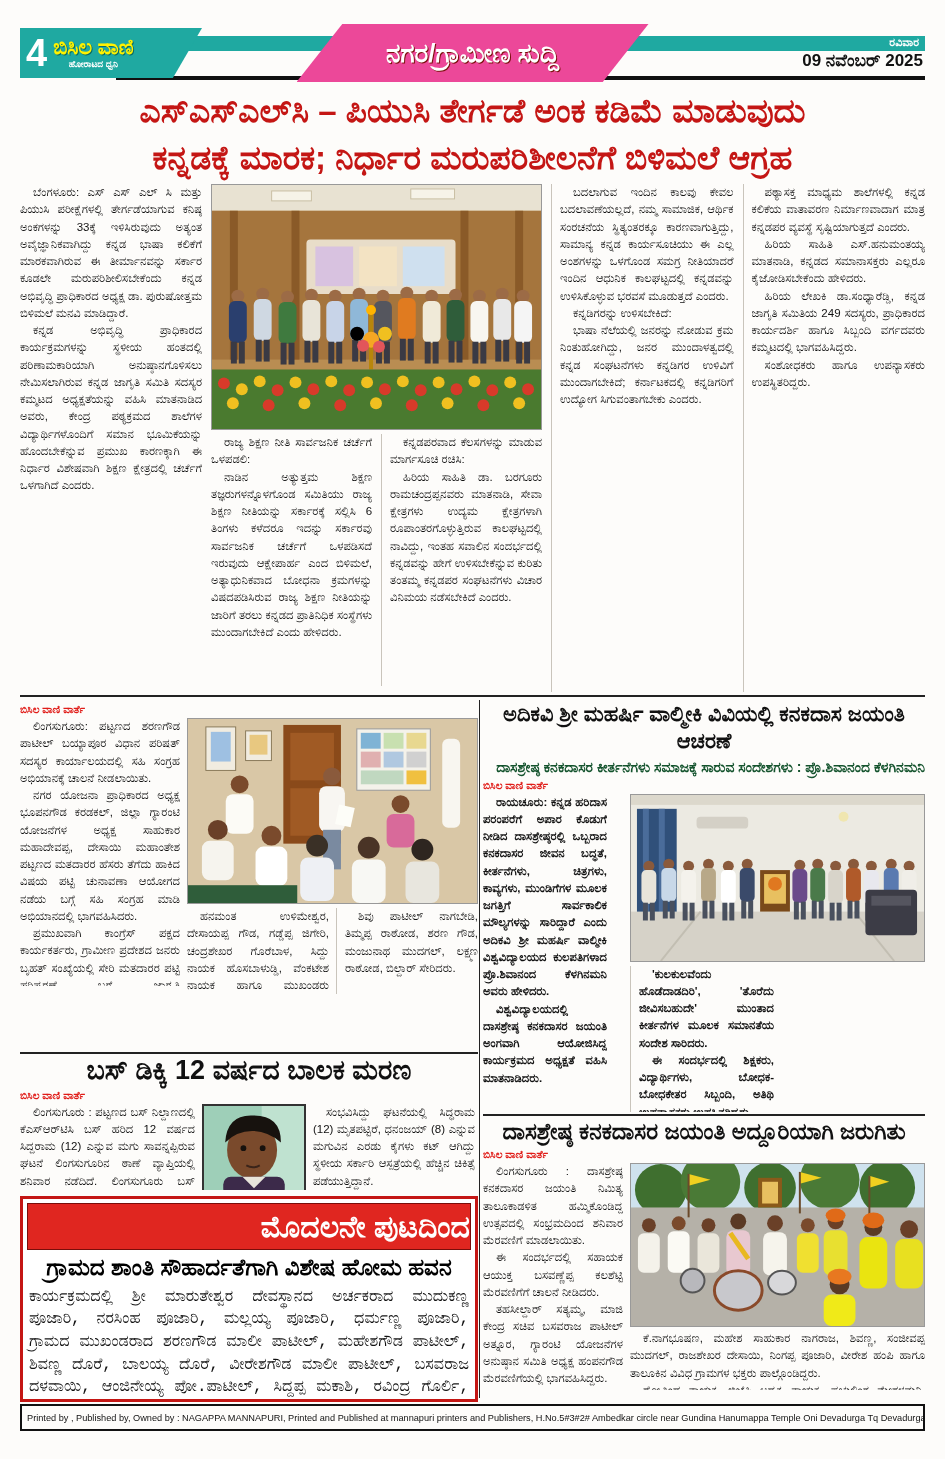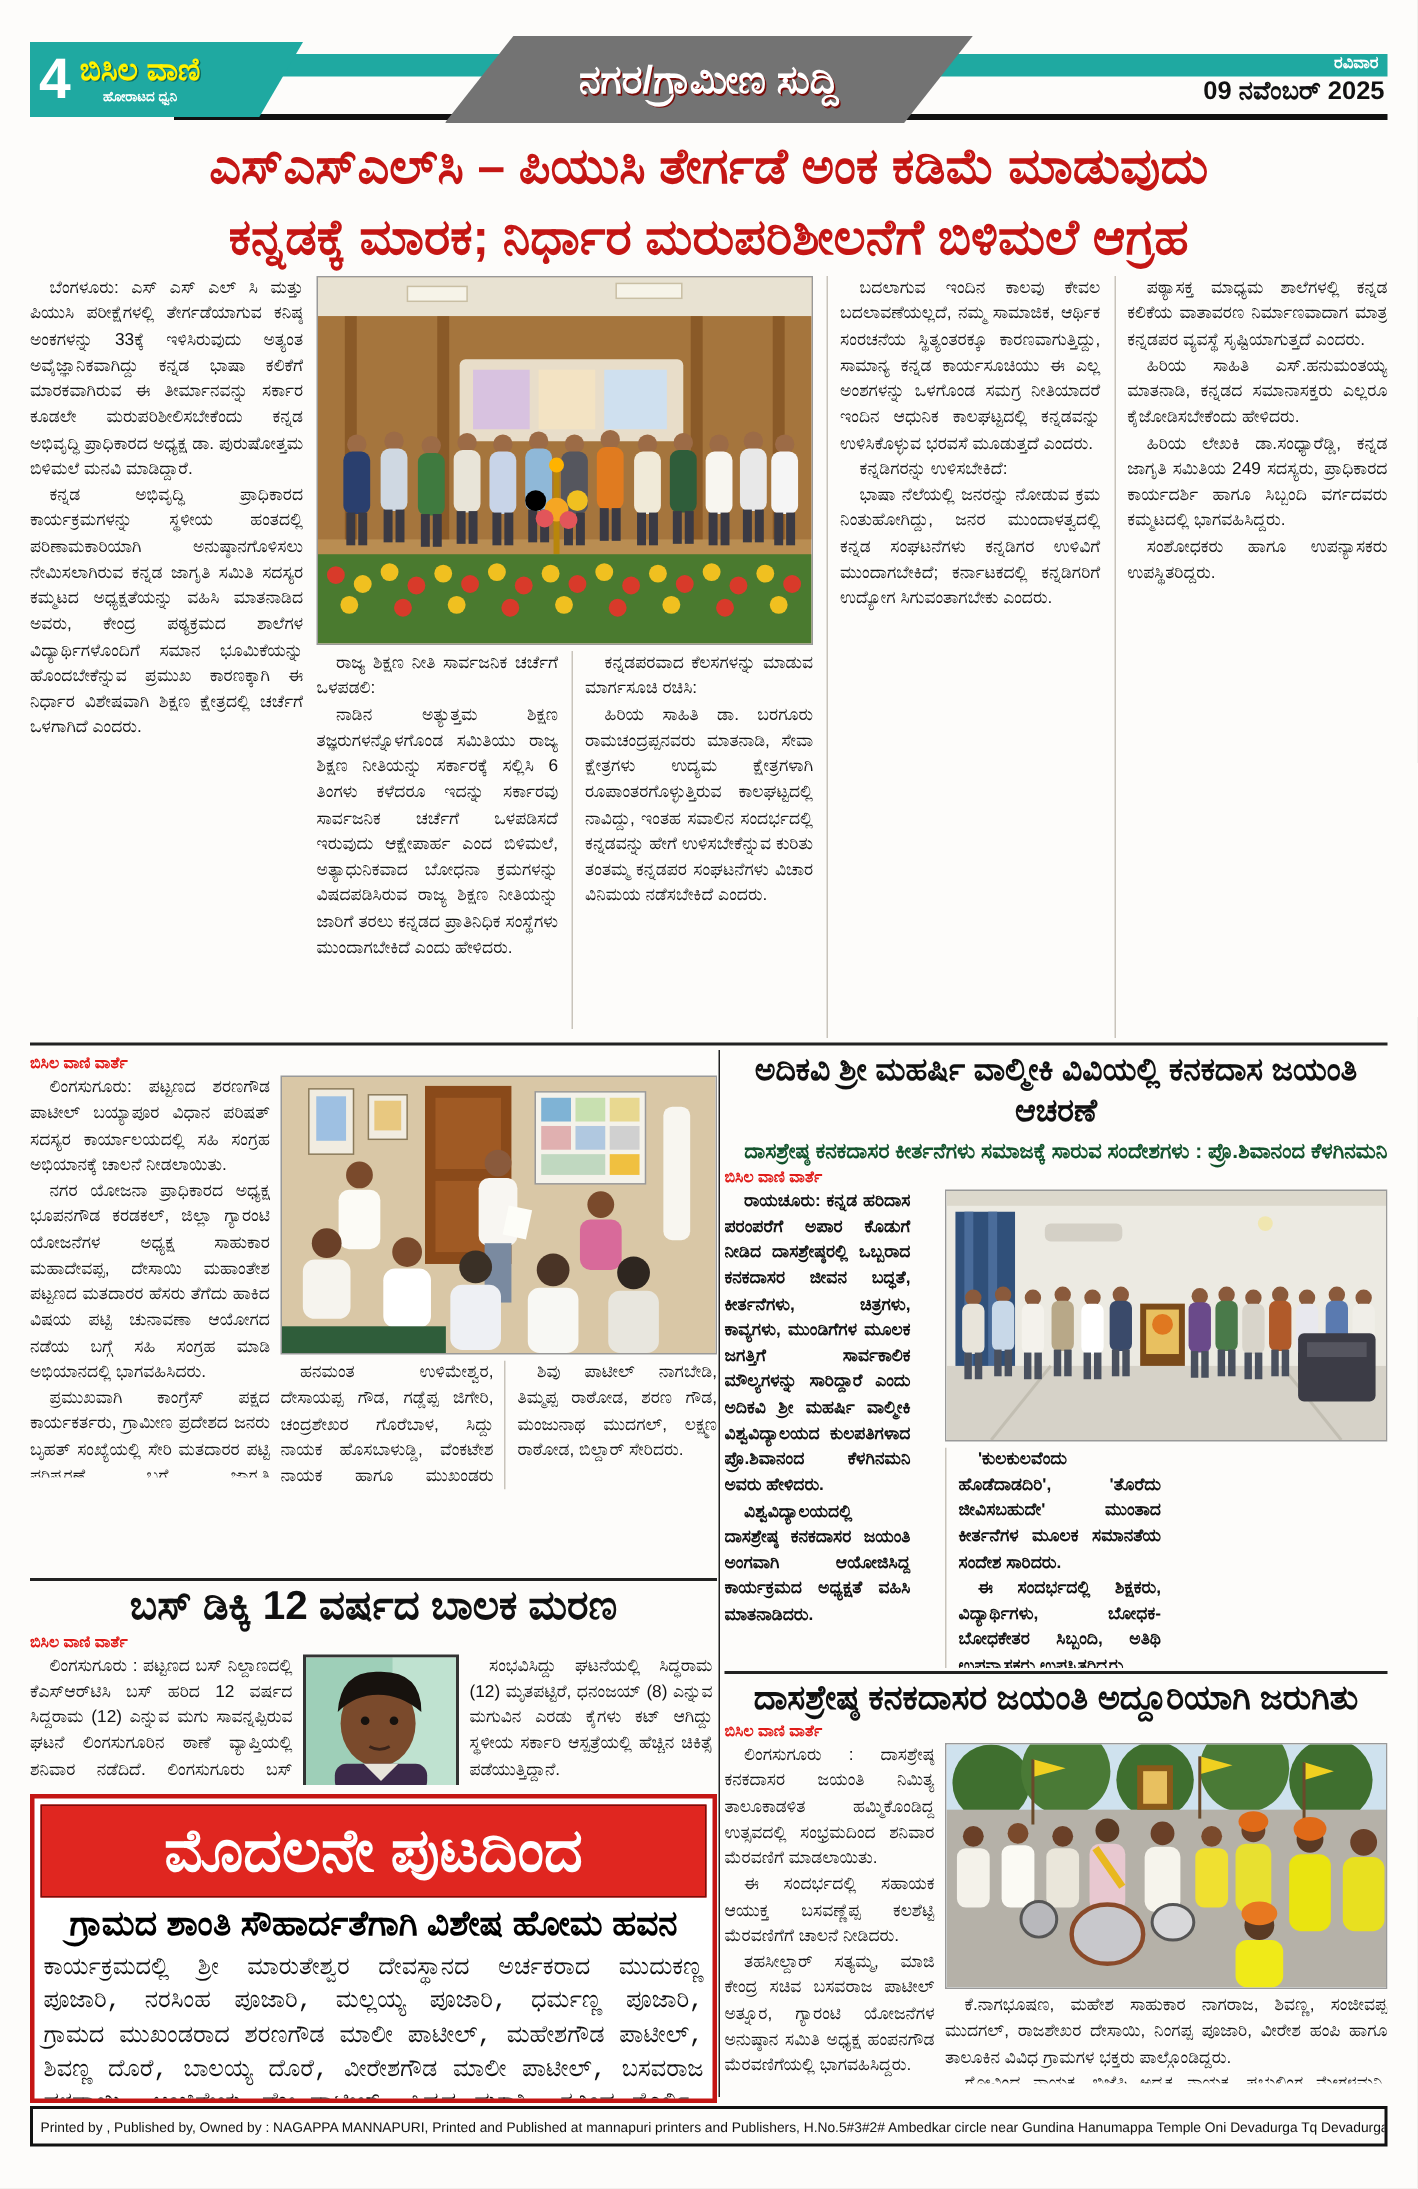--- a/index.html
+++ b/index.html
@@ -10,21 +10,21 @@
   .hdr{position:absolute;top:28px;left:20px;width:905px;height:56px;}
   .hdr-tealbar{position:absolute;top:8px;left:0;right:0;height:15px;background:#1fa9a1;}
   .hdr-logo{position:absolute;top:0;left:0;width:182px;height:50px;background:#1fa9a1;
             clip-path:polygon(0 0,100% 0,84% 100%,0 100%);display:flex;align-items:center;padding:2px 8px 2px 6px;}
   .hdr-pageno{font-size:38px;font-weight:bold;color:#fff;line-height:1;margin-right:6px;}
   .hdr-mast{display:flex;flex-direction:column;align-items:center;}
   .hdr-mast .name{font-size:21px;font-weight:bold;color:#fff200;line-height:1.05;text-shadow:1px 1px 0 #0a6b64;}
   .hdr-mast .tag{font-size:9px;font-weight:bold;color:#fff;}
   .hdr-rule{position:absolute;left:96px;right:0;top:48px;height:4px;background:#111;}
   .hdr-band{position:absolute;left:50%;top:-4px;transform:translateX(-50%);width:352px;height:58px;
-            background:#737373;clip-path:polygon(13% 0,100% 0,87% 100%,0 100%);
+            background:#ec4899;clip-path:polygon(13% 0,100% 0,87% 100%,0 100%);
             display:flex;align-items:center;justify-content:center;}
   .hdr-band .sec{color:#fff;font-size:26px;font-weight:bold;text-shadow:1px 1px 0 #7a0d0a;}
   .hdr-right{position:absolute;right:2px;top:6px;text-align:right;}
   .hdr-right .day{font-size:11px;font-weight:bold;color:#fff;line-height:17px;padding-right:4px;}
   .hdr-right .date{font-size:17px;font-weight:bold;color:#111;line-height:1.2;}
   
   .lead-hl{position:absolute;top:88px;left:20px;width:905px;text-align:center;color:#c41614;
            font-weight:bold;font-size:33px;line-height:1.42;}
   .lead-body{position:absolute;top:184px;left:20px;width:905px;height:508px;display:flex;gap:9px;overflow:hidden;}
   .col{font-size:11.5px;line-height:1.5;text-align:justify;overflow:hidden;}
@@ -59,21 +59,21 @@
   .art3-sub .col{width:144px;}
   
   .art4{position:absolute;top:1056px;left:20px;width:458px;height:134px;overflow:hidden;}
   .art4 .hl{color:#111;font-weight:bold;font-size:27px;text-align:center;line-height:1.1;}
   .art4-row{display:flex;gap:7px;}
   .art4 .colL{width:175px;height:84px;}
   .art4 .photo{width:104px;height:94px;border:2px solid #333;}
   .art4 .colR{width:162px;height:94px;}
   
   .boxart{position:absolute;top:1196px;left:20px;width:458px;height:206px;border:3px solid #c41614;background:#fff;padding:0 6px 4px 6px;overflow:hidden;}
-  .boxart .banner{margin:4px -2px 4px -2px;background:#e02620;color:#fff;font-weight:bold;font-size:40px;text-align:center;line-height:1.5;border:1px solid #7a0d0a;}
+  .boxart .banner{margin:4px -2px 4px -2px;background:#e02620;color:#fff;font-weight:bold;font-size:30px;text-align:right;line-height:1.5;border:1px solid #7a0d0a;}
   .boxart .hl{color:#000000;font-weight:bold;font-size:23px;text-align:center;line-height:1.2;margin-bottom:4px;}
   .boxart .body{font-size:16px;line-height:1.42;text-align:justify;font-family:Liberation Mono, monospace;}
   
   .art5{position:absolute;top:1118px;left:483px;width:442px;height:284px;overflow:hidden;}
   .art5 .hl{color:#111;font-weight:bold;font-size:22.5px;text-align:center;line-height:1.2;}
   .art5-row{display:flex;gap:7px;margin-top:2px;}
   .art5 .colL{width:140px;height:230px;}
   .art5-right{width:295px;}
   .art5-right .photo{width:295px;height:164px;border:1px solid #999;}
   .art5-bottom{margin-top:3px;height:60px;overflow:hidden;}

